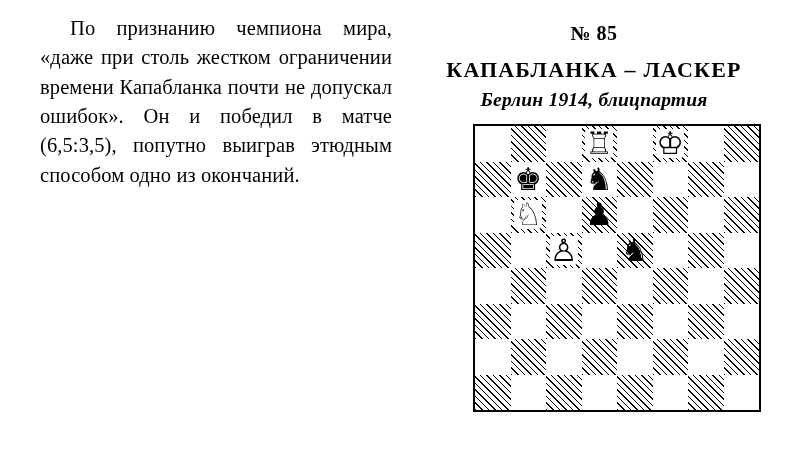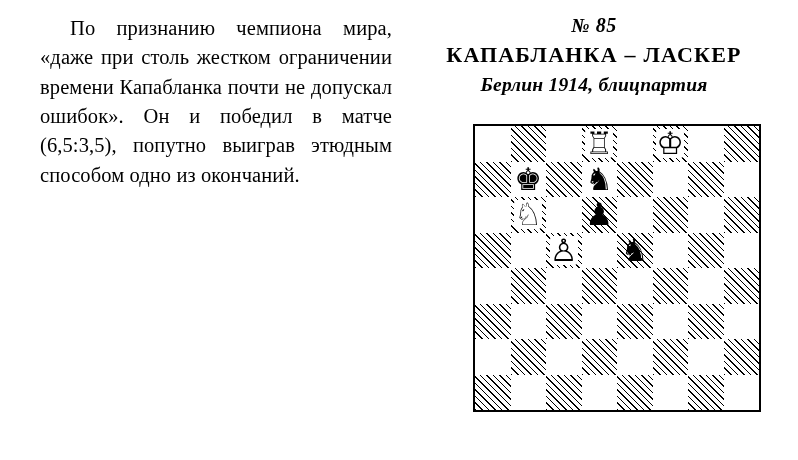--- a/index.html
+++ b/index.html
@@ -45,24 +45,23 @@
   
   .right-column {
     position: absolute;
     left: 420px;
     top: 10px;
     width: 348px;
     text-align: center;
   }
   .game-number {
     font-size: 20px;
-    font-style: italic;
     font-weight: bold;
     letter-spacing: 0.5px;
-    margin: 4px;
+    margin: 12px;
   }
   .players {
     font-size: 22px;
     font-weight: bold;
     letter-spacing: 1.2px;
     margin: 5px 0 0 0;
     white-space: nowrap;
   }
   .event {
     font-size: 19.5px;

